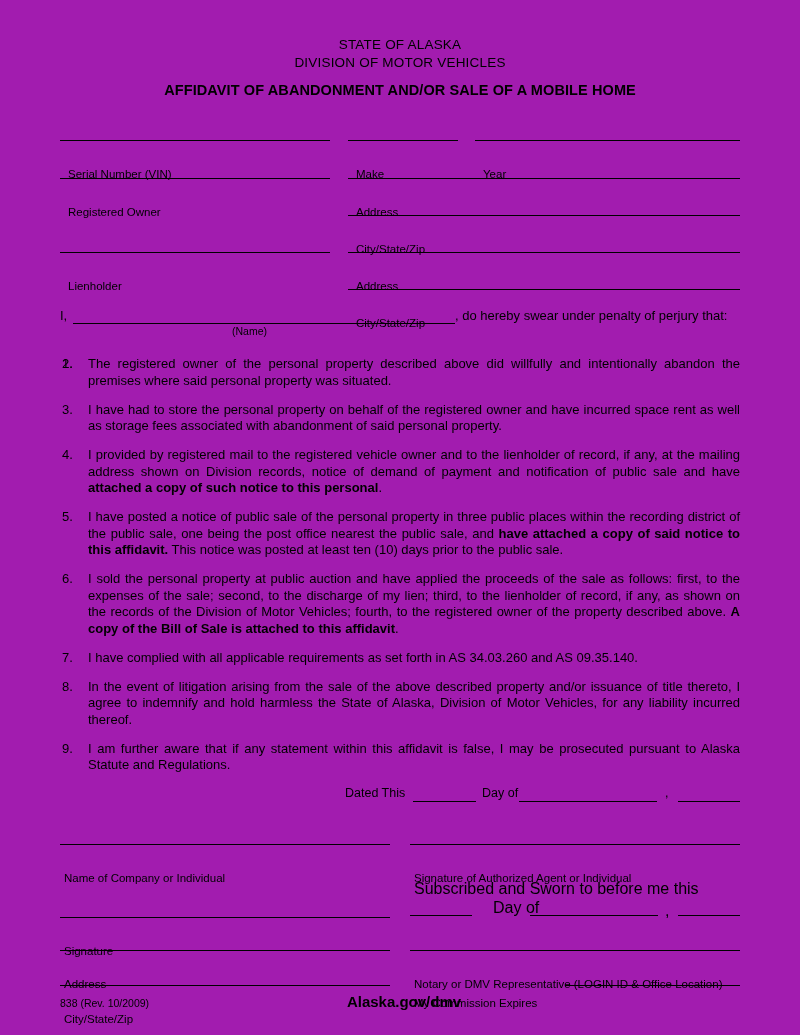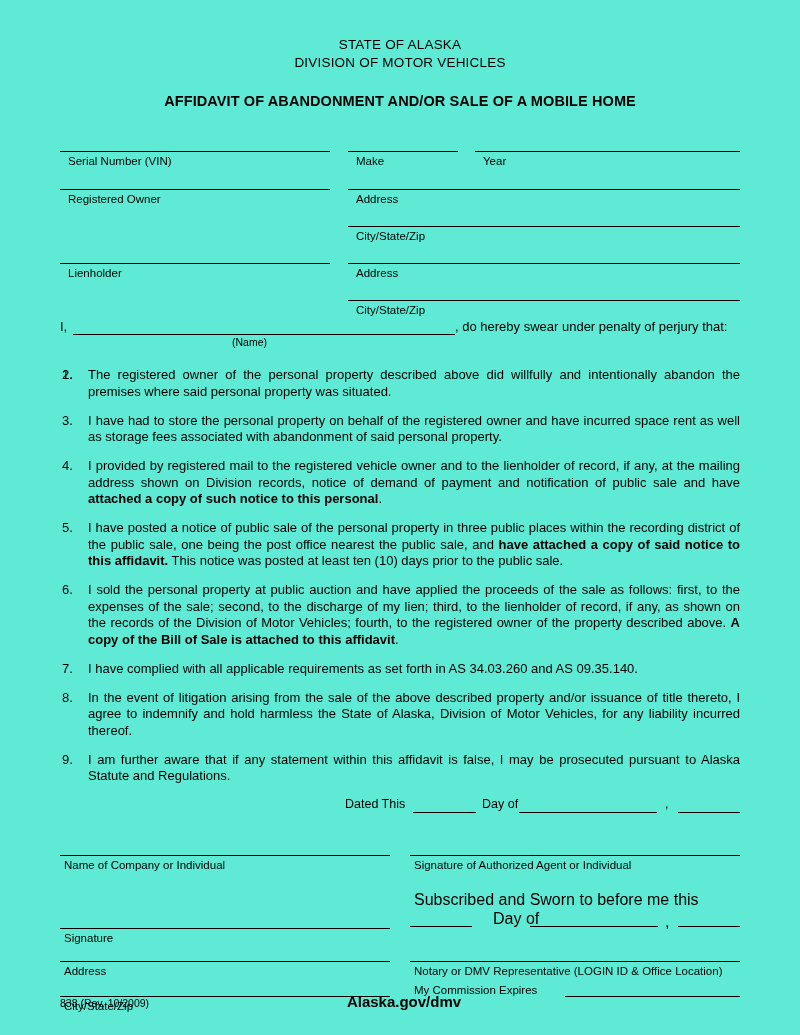--- a/index.html
+++ b/index.html
@@ -8,57 +8,58 @@
     background: #ffffff;
   }
   body {
     font-family: "Liberation Sans", sans-serif;
     color: #000000;
   }
   .page {
     position: relative;
     width: 800px;
     height: 1035px;
-    background: #5eead4;
+    background: #a21caf;
     overflow: hidden;
     box-sizing: border-box;
   }
 
   
   .hdr {
     text-align: center;
     font-size: 13.5px;
     line-height: 18px;
     letter-spacing: 0.2px;
   }
   .hdr-line1 { margin-top: 36px; }
   .title {
     text-align: center;
     font-size: 14.5px;
     font-weight: bold;
-    margin-top: 21px;
+    margin-top: 10px;
     letter-spacing: 0.1px;
   }
 
   
   .fieldgrid {
     position: relative;
     margin-top: 28px;
     height: 178px;
   }
   .fline {
     position: absolute;
     border-bottom: 1.6px solid #000;
     height: 0;
   }
   .flabel {
     position: absolute;
     font-size: 11.5px;
     line-height: 13px;
     white-space: nowrap;
+    margin-top: 24px;
   }
 
   
   .swear {
     position: relative;
     height: 34px;
     margin-top: 4px;
     font-size: 13px;
   }
   .swear-i {

